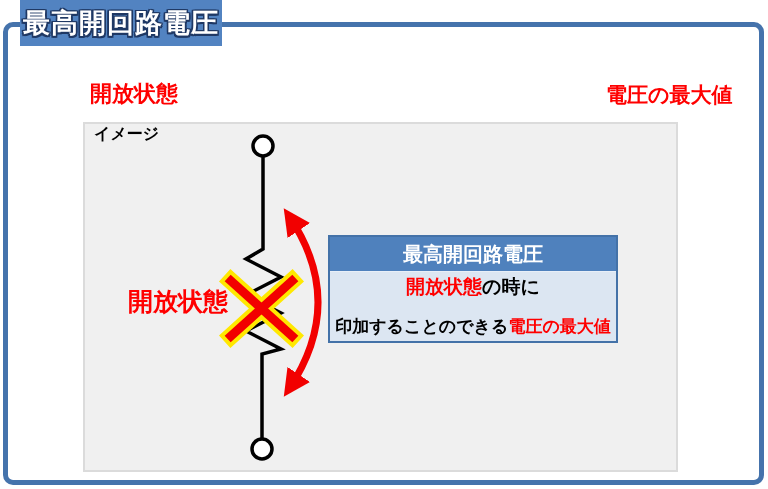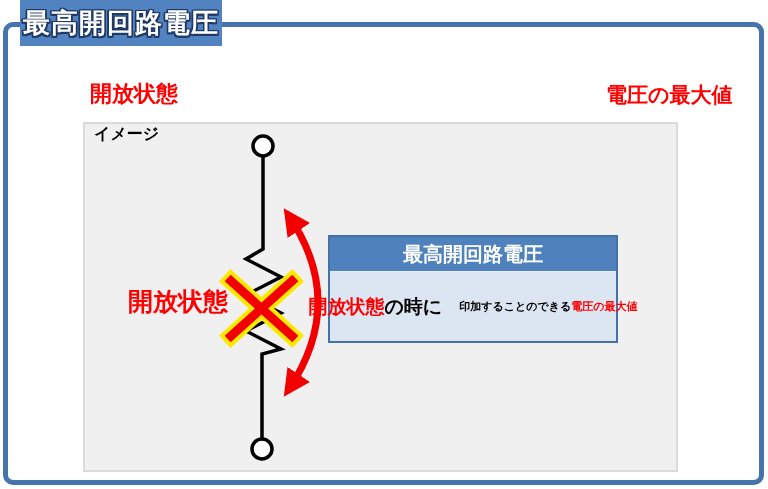--- a/index.html
+++ b/index.html
@@ -48,25 +48,25 @@
     border:2.5px solid #4472A8; box-sizing:border-box; background:#DCE6F2;
     z-index:4; display:flex; flex-direction:column;
   }
   .callout-header {
     height:34px; background:#4F81BD; border-bottom:1px solid #E8EFF8;
     display:flex; align-items:center; justify-content:center;
     color:#ffffff; font-weight:bold; font-size:20px; flex:0 0 auto;
     white-space:nowrap;
   }
   .callout-body {
-    flex:1; display:flex; flex-direction:row; align-items:center;
+    flex:1; display:flex; flex-direction:column; align-items:center;
     justify-content:center; color:#000000; font-weight:bold;gap:17px;
   }
   .callout-line { line-height:23px; white-space:nowrap; font-size:19px; }
-  .callout-line.small { font-size:11px;text-align:right; }
+  .callout-line.small { font-size:17px;text-align:right; }
   .seg-red { color:#FF0000; }
   .seg-black { color:#000000; }
 </style>
 </head>
 <body>
 
 <div class="outer-border"></div>
 
 <div class="title-box">
   <span class="title-text">最高開回路電圧</span>

